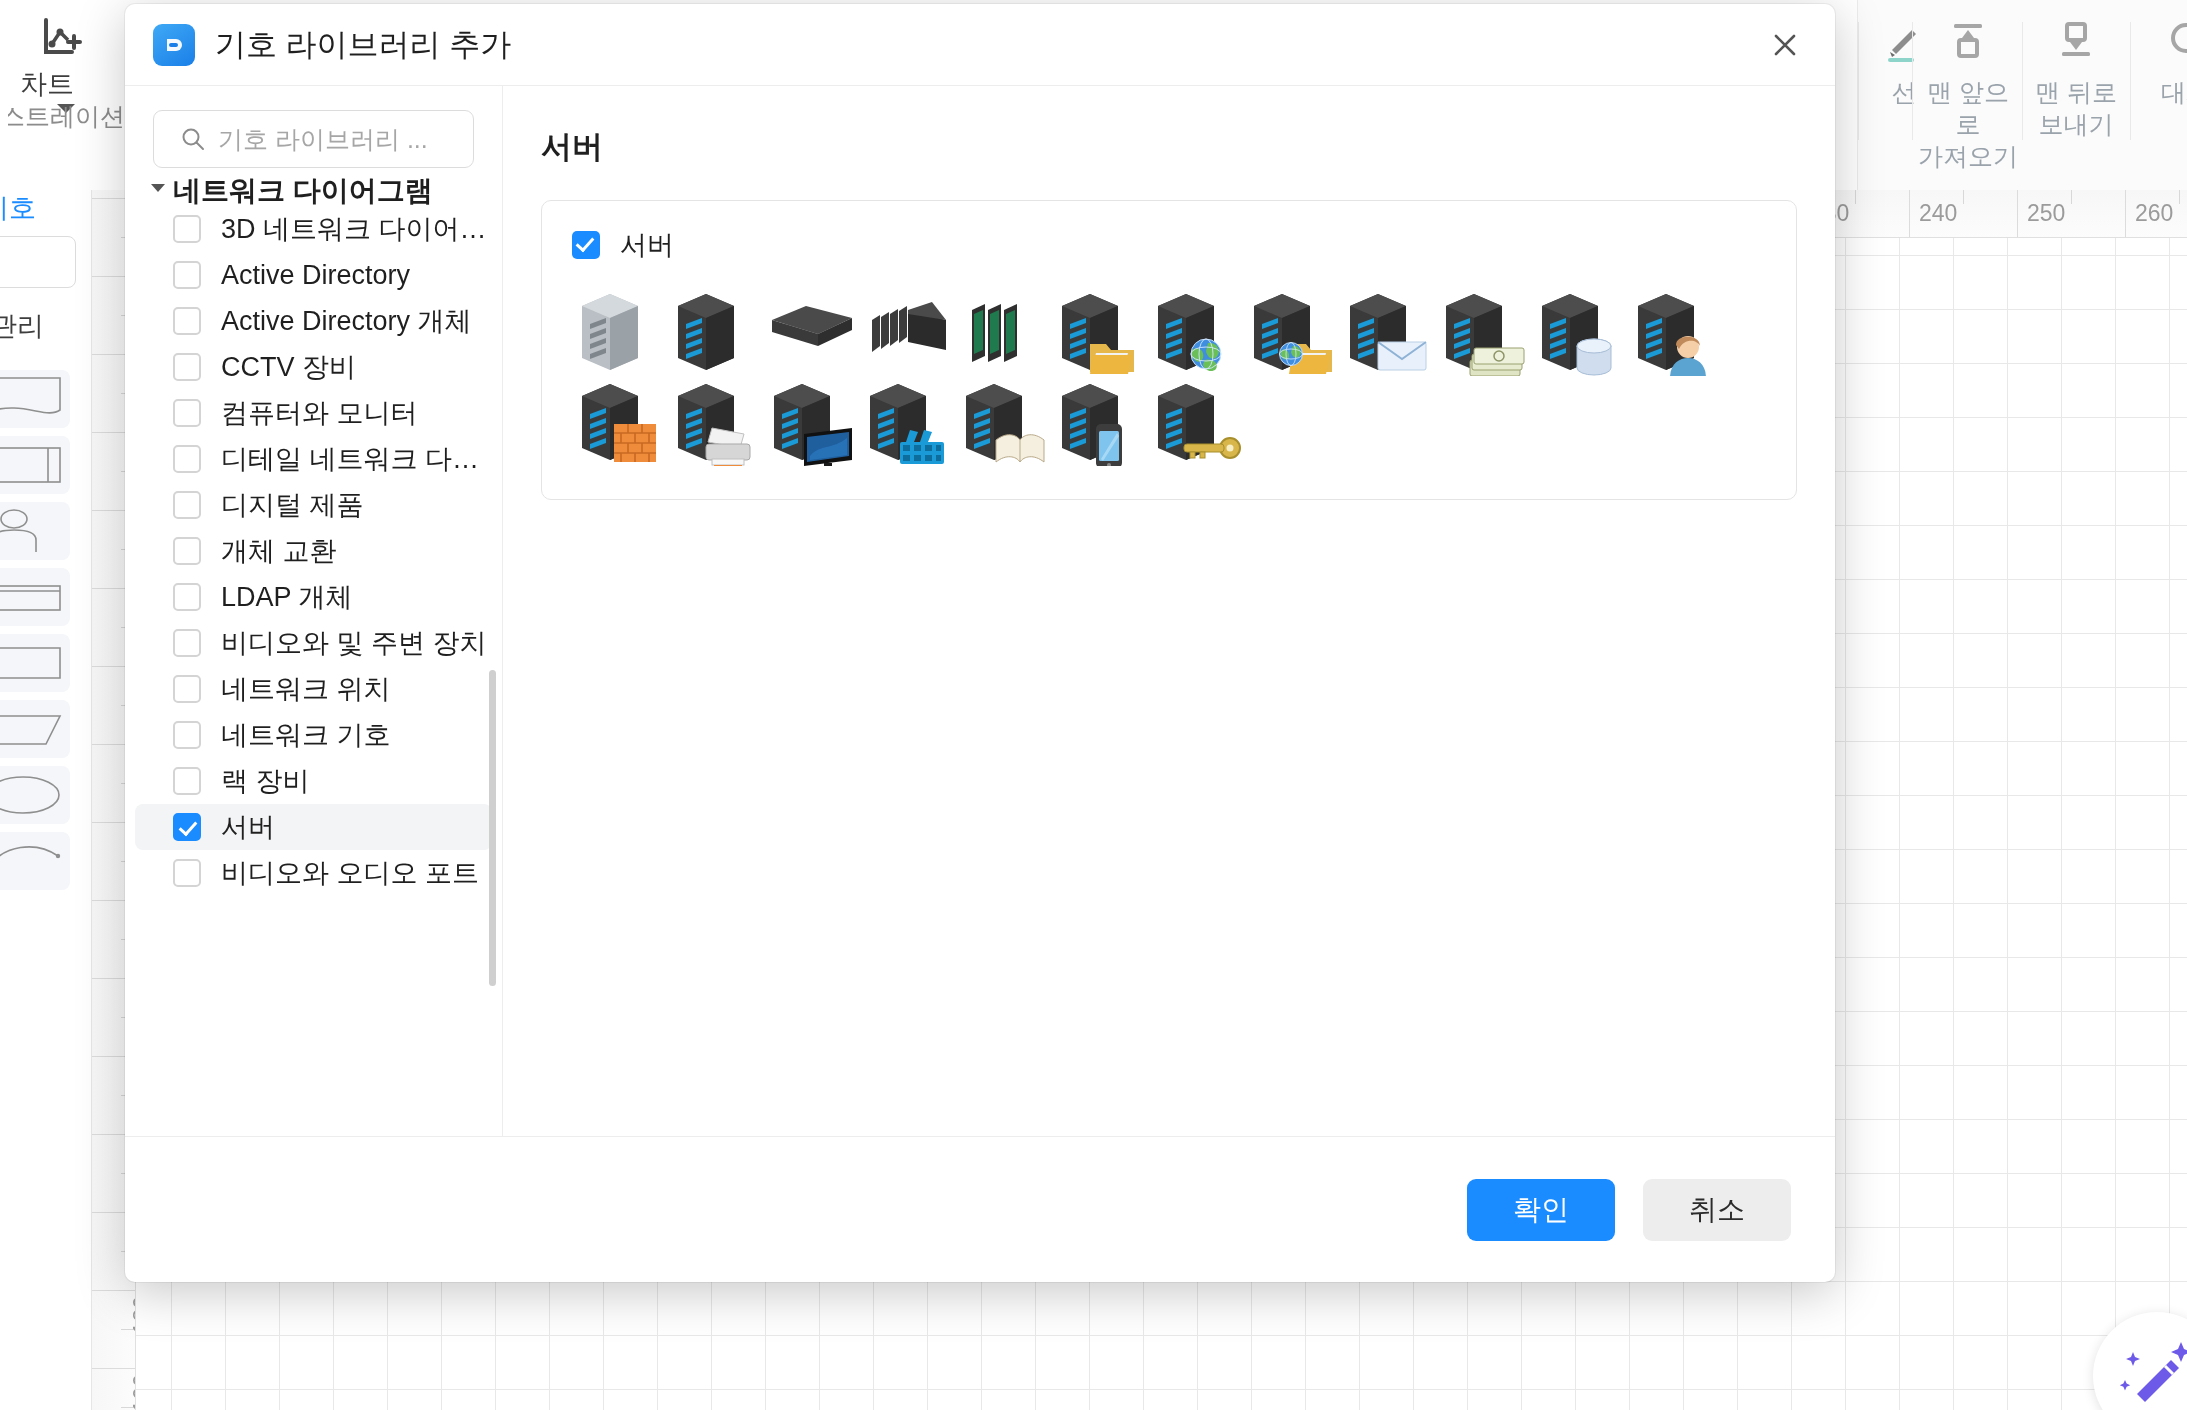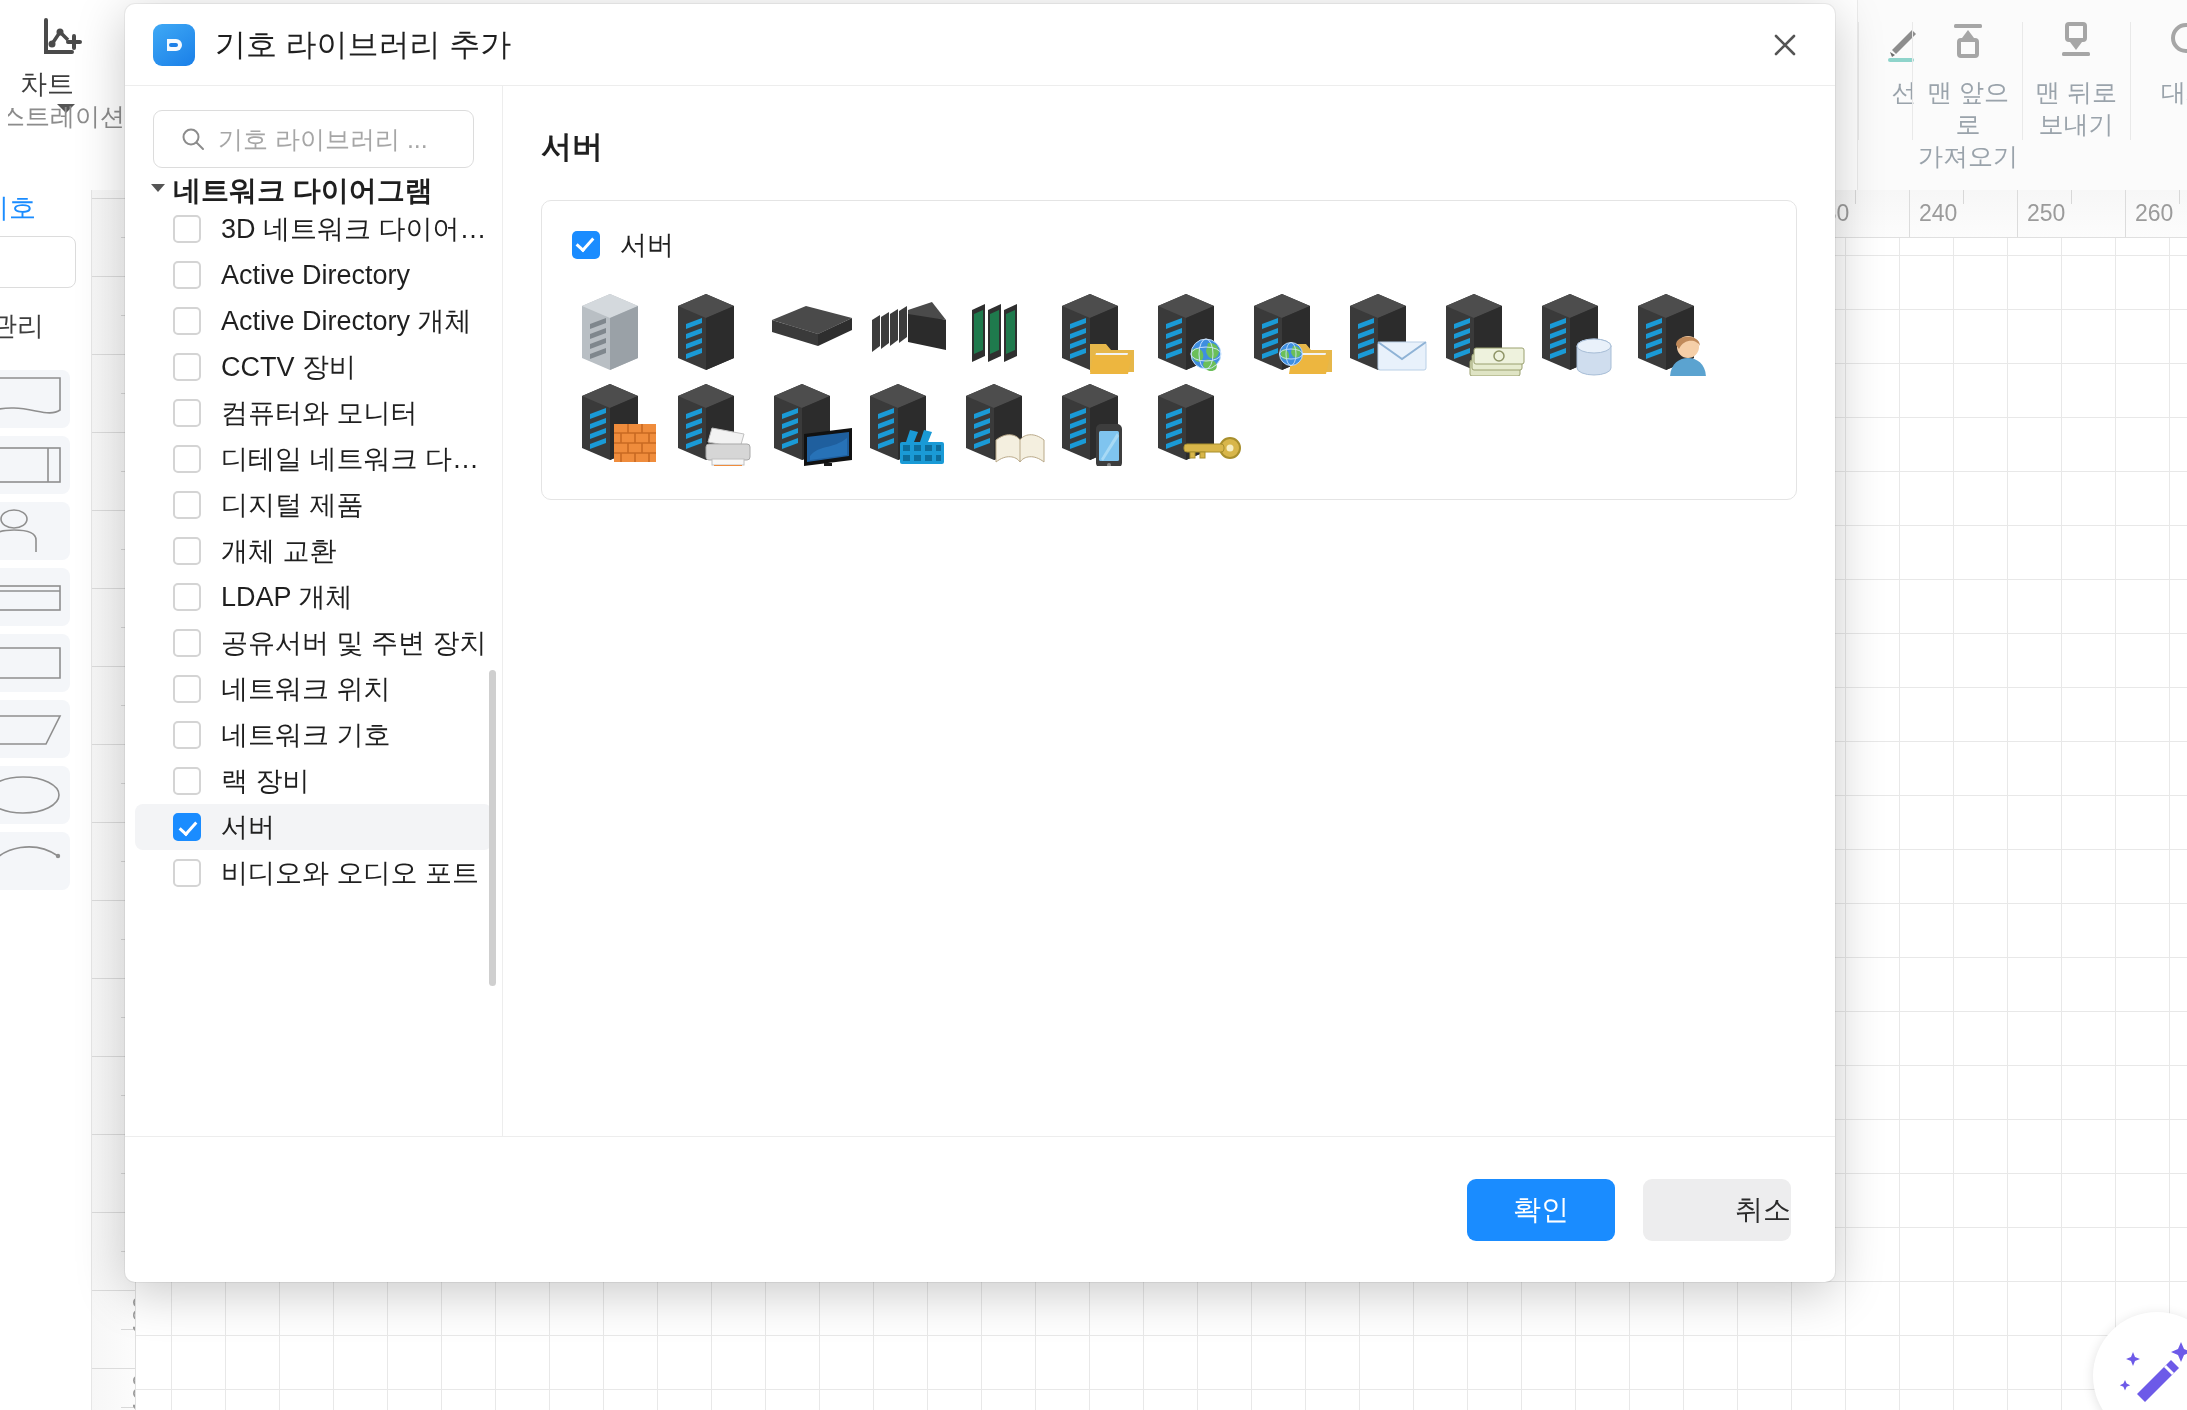--- a/index.html
+++ b/index.html
@@ -204,21 +204,21 @@
     flex: 0 0 146px; height: 146px; border-top: 1px solid #ededed;
     display: flex; align-items: center; justify-content: flex-end;
     padding-right: 44px; gap: 28px;
   }
   .btn {
     height: 62px; min-width: 148px; border: 0; border-radius: 9px;
     font-size: 28px; cursor: pointer;
     font-family: "Liberation Sans", "DejaVu Sans", sans-serif;
   }
   .btn-primary { background: #1a8cff; color: #fff; }
-  .btn-secondary { background: #ededee; color: #2b2b2b; text-align: right; }
+  .btn-secondary { background: #ededee; color: #2b2b2b; }
 </style>
 </head>
 <body>
 
 <div id="app-background">
 
   <div class="tb-left">
     <div class="tb-icon-chart">
       <svg width="48" height="48" viewBox="0 0 48 48">
         <path d="M8 6 L8 38 L34 38" stroke="#4a4a4a" stroke-width="4" fill="none" stroke-linecap="round"></path>
@@ -562,21 +562,21 @@
             <div class="cat-row">
               <span class="cbox"></span>
               <span class="lbl">개체 교환</span>
             </div>
             <div class="cat-row">
               <span class="cbox"></span>
               <span class="lbl">LDAP 개체</span>
             </div>
             <div class="cat-row">
               <span class="cbox"></span>
-              <span class="lbl">공유서버 및 주변 장치</span>
+              <span class="lbl">비디오와 및 주변 장치</span>
             </div>
             <div class="cat-row">
               <span class="cbox"></span>
               <span class="lbl">네트워크 위치</span>
             </div>
             <div class="cat-row">
               <span class="cbox"></span>
               <span class="lbl">네트워크 기호</span>
             </div>
             <div class="cat-row">

